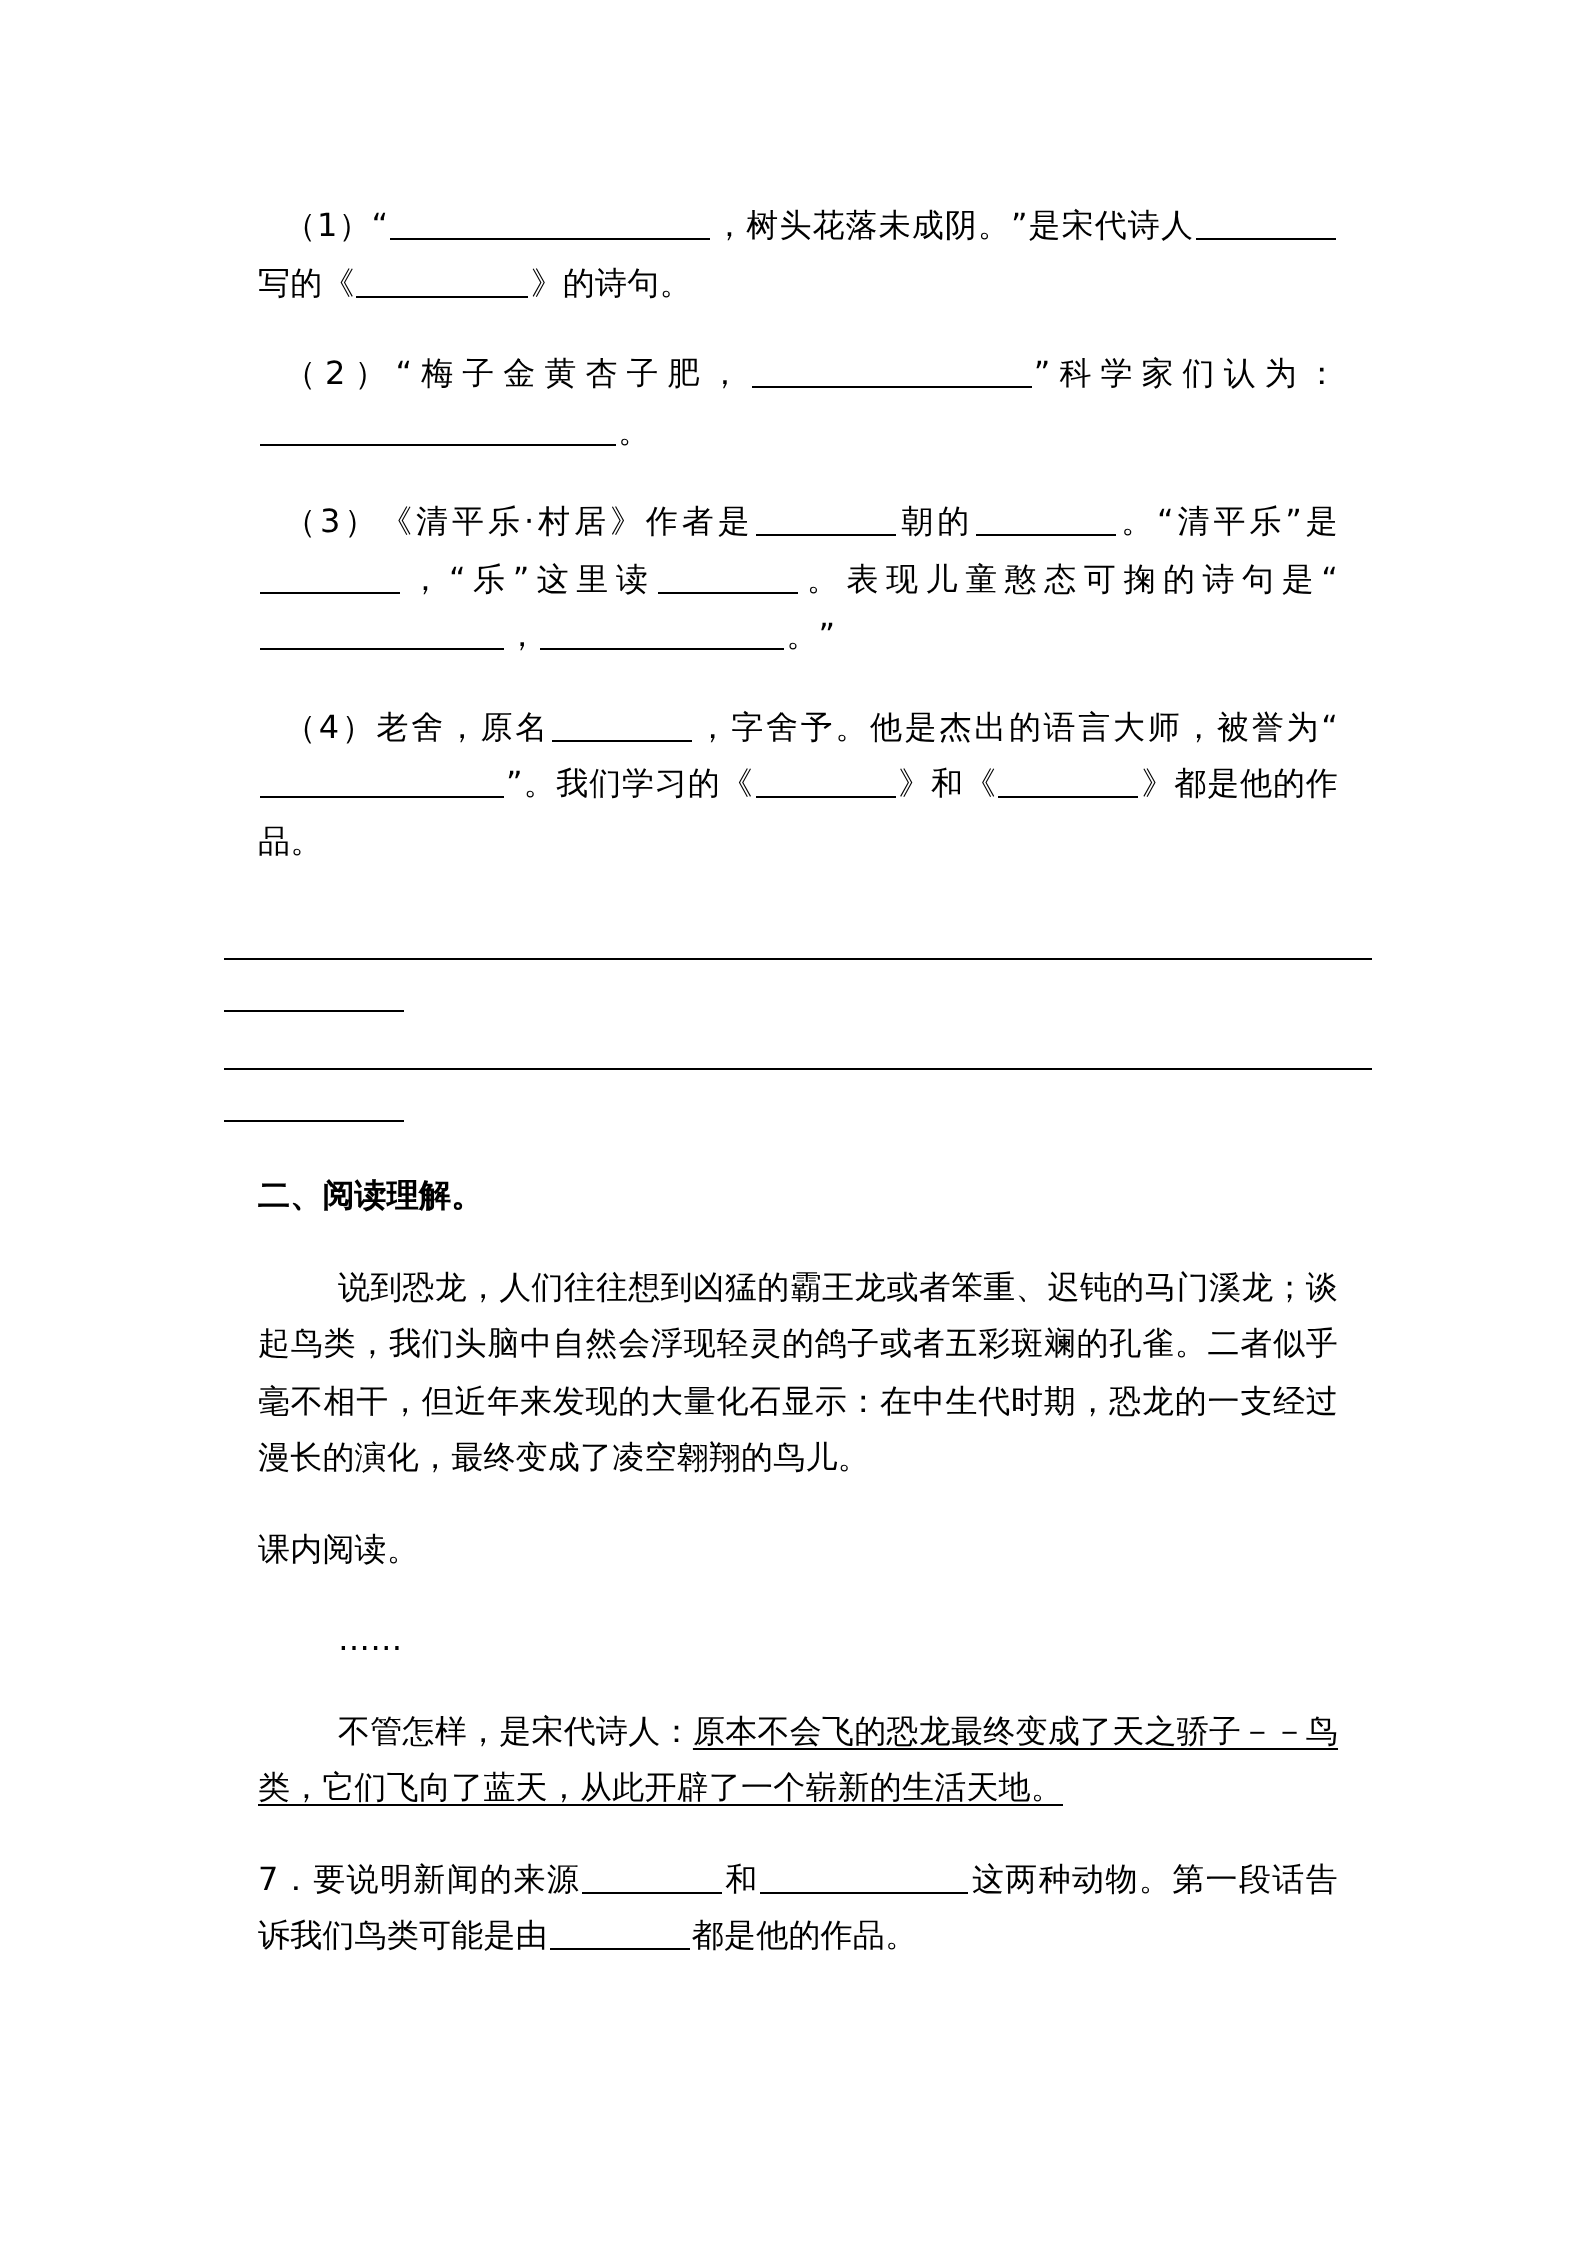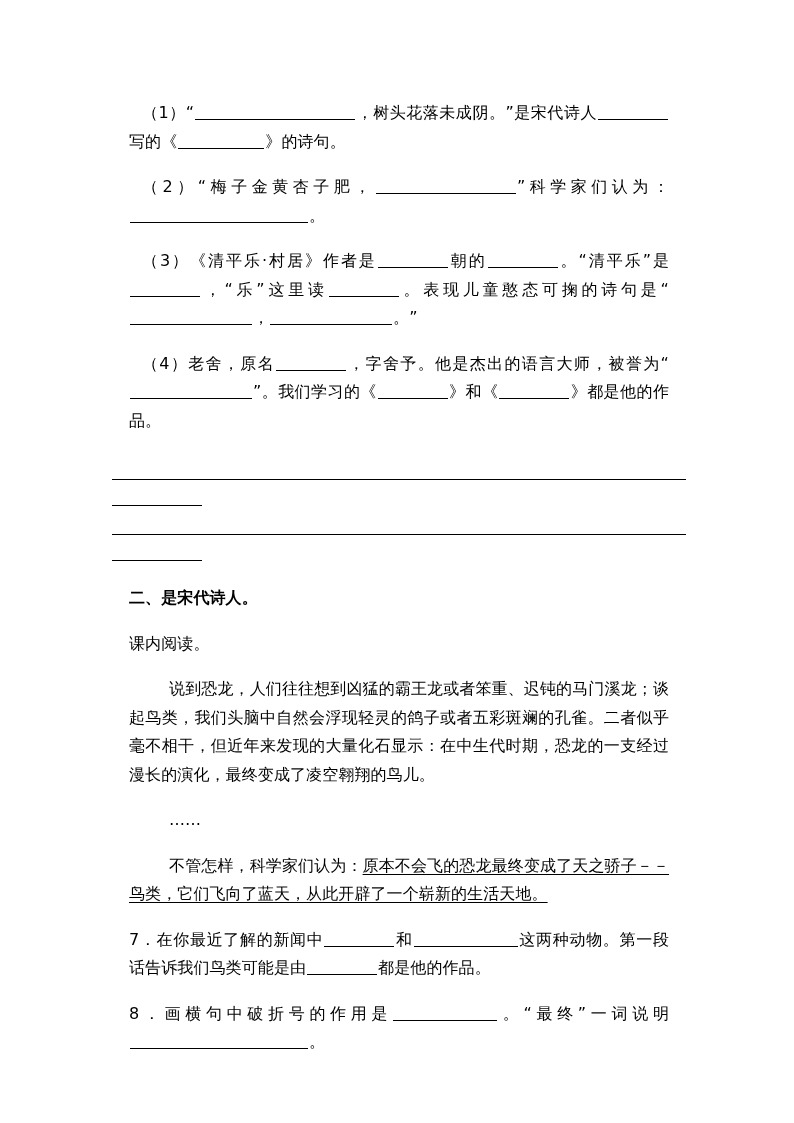--- a/index.html
+++ b/index.html
@@ -116,33 +116,30 @@
       <div class="rule-gap-b"></div>
       <div class="rule rule-short"></div>
       <div class="rule-gap-c"></div>
       <div class="rule rule-full"></div>
       <div class="rule-gap-b"></div>
       <div class="rule rule-short"></div>
     </div>
 
     <div class="spacer-sm"></div>
 
-    <p class="para bold">二、是宋代诗人。</p>
+    <p class="para bold">二、阅读理解。</p>
+    <p class="para indent-2">说到恐龙，人们往往想到凶猛的霸王龙或者笨重、迟钝的马门溪龙；谈起鸟类，我们头脑中自然会浮现轻灵的鸽子或者五彩斑斓的孔雀。二者似乎毫不相干，但近年来发现的大量化石显示：在中生代时期，恐龙的一支经过漫长的演化，最终变成了凌空翱翔的鸟儿。</p>
+
     <p class="para">课内阅读。</p>
-
-    <p class="para indent-2">说到恐龙，人们往往想到凶猛的霸王龙或者笨重、迟钝的马门溪龙；谈起鸟类，我们头脑中自然会浮现轻灵的鸽子或者五彩斑斓的孔雀。二者似乎毫不相干，但近年来发现的大量化石显示：在中生代时期，恐龙的一支经过漫长的演化，最终变成了凌空翱翔的鸟儿。</p>
     <p class="para indent-2">……</p>
 
     <p class="para indent-2">
-      <span>不管怎样，科学家们认为：</span><span class="u-line">原本不会飞的恐龙最终变成了天之骄子－－鸟类，它们飞向了蓝天，从此开辟了一个崭新的生活天地。</span>
+      <span>不管怎样，是宋代诗人：</span><span class="u-line">原本不会飞的恐龙最终变成了天之骄子－－鸟类，它们飞向了蓝天，从此开辟了一个崭新的生活天地。</span>
     </p>
 
     <p class="para">
-      <span>7．</span><span>在你最近了解的新闻中</span><span class="blank b-md"></span><span>和</span><span class="blank b-xl"></span><span>这两种动物。第一段话告诉我们鸟类可能是由</span><span class="blank b-md"></span><span>都是他的作品。</span>
+      <span>7．</span><span>要说明新闻的来源</span><span class="blank b-md"></span><span>和</span><span class="blank b-xl"></span><span>这两种动物。第一段话告诉我们鸟类可能是由</span><span class="blank b-md"></span><span>都是他的作品。</span>
     </p>
 
-    <p class="para">
-      <span>8．</span><span>画横句中破折号的作用是</span><span class="blank b-xl"></span><span>。“最终”一词说明</span><span class="blank b-5xl"></span><span>。</span>
-    </p>
 
 
   </div>
 </div>
 
 </body></html>

